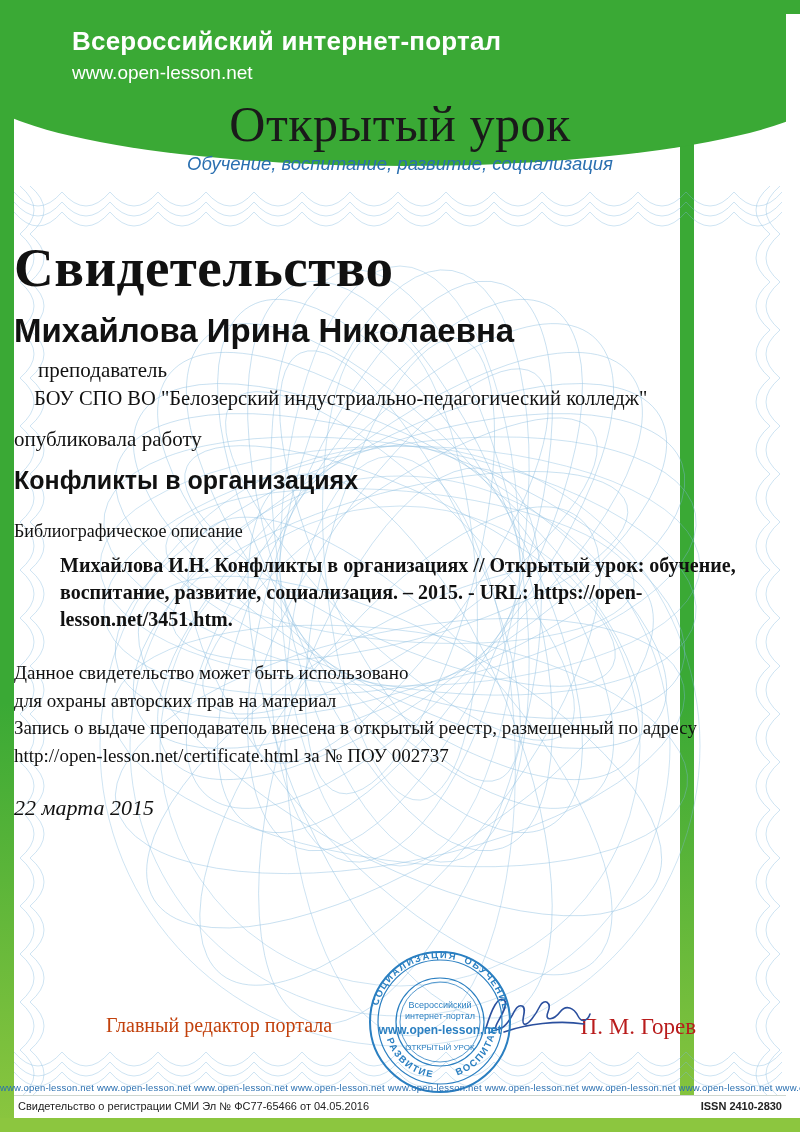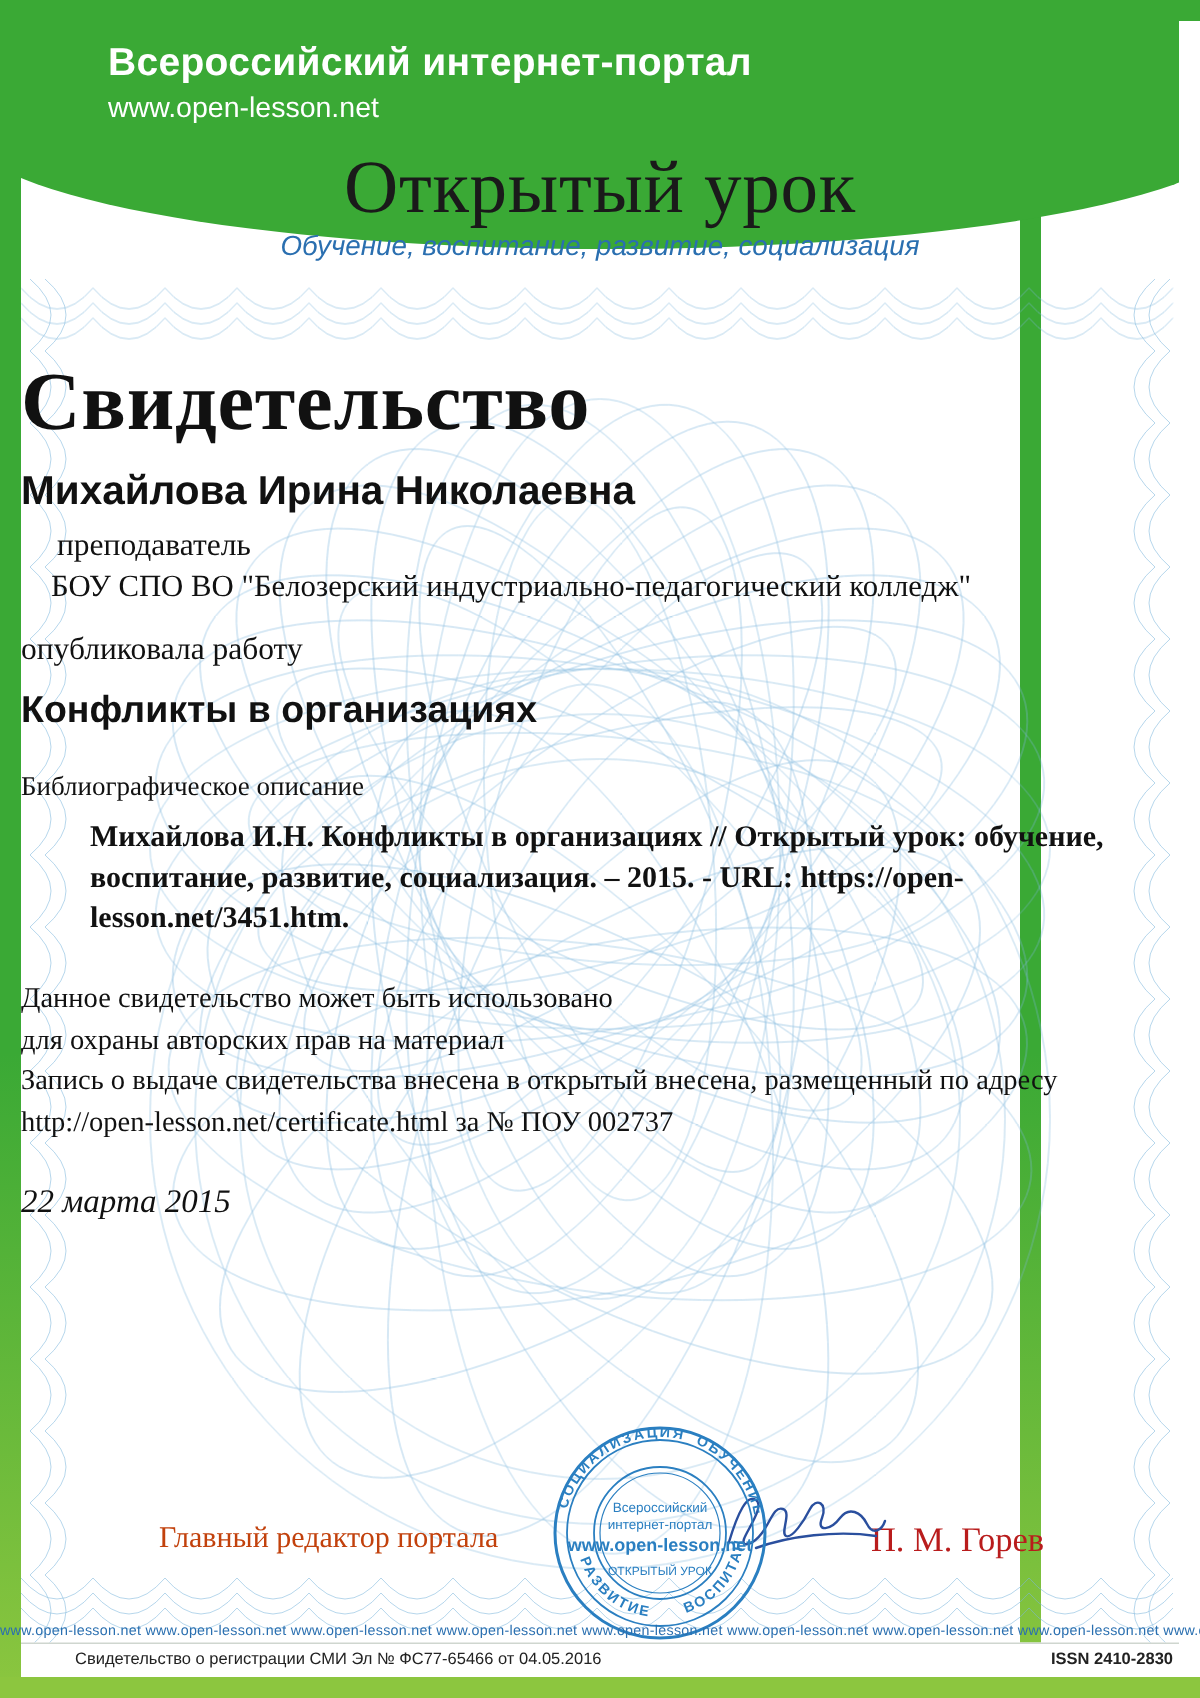--- a/index.html
+++ b/index.html
@@ -130,21 +130,21 @@
     letter-spacing: 0.5px;
   }
   .line-confirm {
     margin-top: 18px;
     font-size: 23px;
   }
   .recipient {
     margin-top: 13px;
     font-family: "Liberation Sans", sans-serif;
     font-weight: bold;
-    font-size: 27px;
+    font-size: 33px;
   }
   .position {
     margin-top: 8px;
     font-size: 21px;
     margin-left: 24px;
   }
   .organization {
     margin-top: 4px;
     font-size: 20.5px;
     padding: 0 20px;
@@ -242,21 +242,20 @@
     height: 22px;
     background: #ffffff;
     border-top: 1px solid #cfd6cf;
   }
   .footer-left {
     position: absolute;
     left: 4px; top: 4px;
     font-family: "Liberation Sans", sans-serif;
     font-size: 11px;
     color: #222;
-    margin-left: 32px;
   }
   .footer-right {
     position: absolute;
     right: 4px; top: 4px;
     font-family: "Liberation Sans", sans-serif;
     font-weight: bold;
     font-size: 11px;
     color: #222;
   }
 </style>
@@ -366,21 +365,21 @@
     <div class="recipient">Михайлова Ирина Николаевна</div>
     <div class="position">преподаватель</div>
     <div class="organization">БОУ СПО ВО "Белозерский индустриально-педагогический колледж"</div>
     <div class="published">опубликовала работу</div>
     <div class="work-title">Конфликты в организациях</div>
     <div class="biblio-label">Библиографическое описание</div>
     <div class="biblio-text">Михайлова И.Н. Конфликты в организациях // Открытый урок: обучение, воспитание, развитие, социализация. – 2015. - URL: https://open-lesson.net/3451.htm.</div>
     <div class="usage">
       <div>Данное свидетельство может быть использовано</div>
       <div>для охраны авторских прав на материал</div>
-      <div>Запись о выдаче свидетельства внесена в открытый внесена, размещенный по адресу</div>
+      <div>Запись о выдаче преподаватель внесена в открытый реестр, размещенный по адресу</div>
       <div>http://open-lesson.net/certificate.html за № ПОУ 002737</div>
     </div>
     <div class="date">22 марта 2015</div>
   </div>
 
   <div class="sign-row">
     <div class="sign-left">Главный редактор портала</div>
     <div class="sign-right">П. М. Горев</div>
   </div>
 

